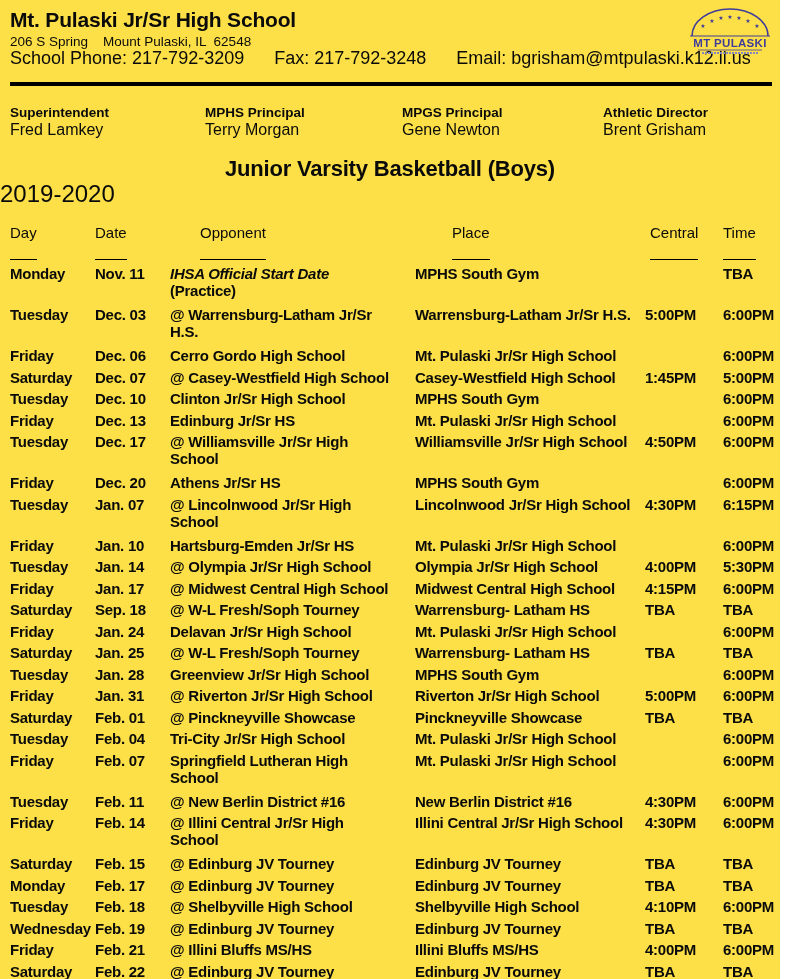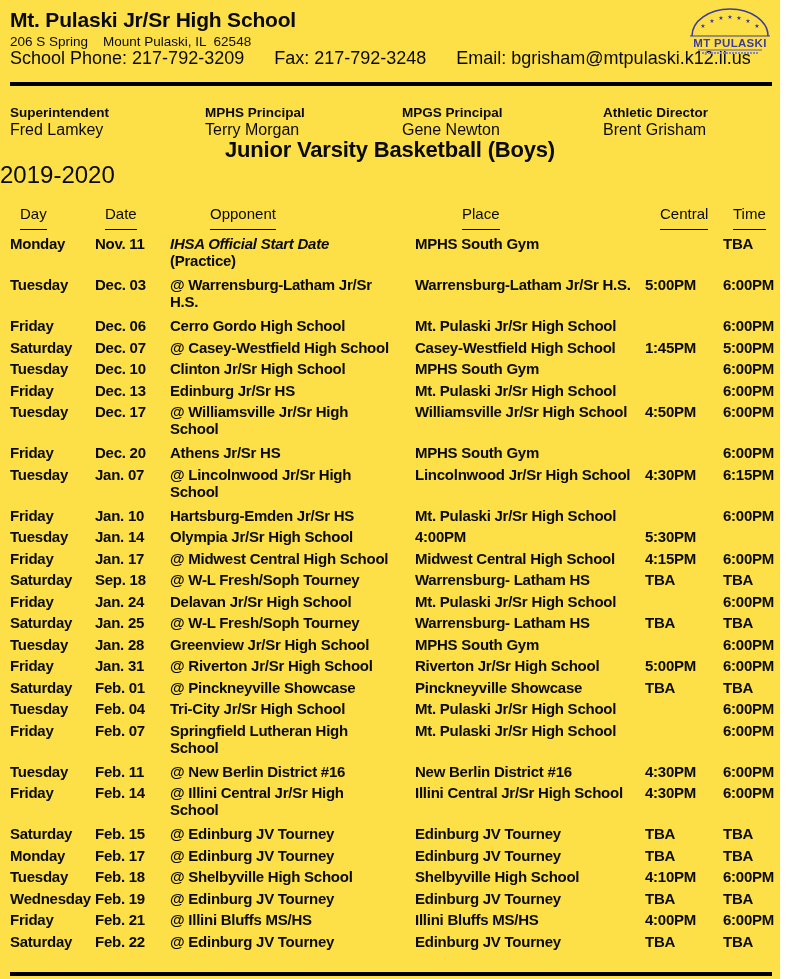--- a/index.html
+++ b/index.html
@@ -18,31 +18,31 @@
   .rule { height:4px; background:#000; margin:0 8px 0 10px; }
   .rule-top { margin-top:16px; }
   .rule-bottom { margin-top:22px; }
 
   
   .officials { display:grid; grid-template-columns:195px 197px 201px 1fr; padding-left:10px; margin-top:19px; }
   .official-title { font-size:13.5px; line-height:15px; font-weight:bold; }
   .official-name { font-size:16px; line-height:15px; margin-top:2px; }
 
   
-  .doc-title { margin-top:0; text-align:center; font-size:22px; line-height:26px; font-weight:bold; letter-spacing:-0.2px; }
+  .doc-title { margin-top:19px; text-align:center; font-size:22px; line-height:26px; font-weight:bold; letter-spacing:-0.2px; }
   .doc-season { text-align:left; font-size:24px; line-height:24px; }
 
   
   .sched { margin:18px 0 0 10px; }
   .srow { display:grid; grid-template-columns:85px 75px 245px 230px 78px 67px; margin-bottom:4.5px; }
   .srow.tall { margin-bottom:7px; }
   .c { font-size:15px; line-height:17px; font-weight:bold; letter-spacing:-0.25px; white-space:pre-line; }
   .hdr .c { font-weight:normal; letter-spacing:0; }
   .hdr { margin-bottom:5px; }
-  .hdr .u { display:inline-block; border-bottom:1.5px solid #000; padding-bottom:7px;margin-left:10px; }
+  .hdr .u { display:inline-block; border-bottom:1.5px solid #000; padding-bottom:18px; }
   .h-opp { padding-left:30px; }
   .h-place { padding-left:37px; }
   .h-depart { padding-left:5px; }
   .ital { font-style:italic; }
   .note { display:block; }
 </style>
 </head>
 <body>
 
 <div class="page">
@@ -181,20 +181,21 @@
           <div class="c c-day">Friday</div>
           <div class="c c-date">Jan. 10</div>
           <div class="c c-opponent">Hartsburg-Emden Jr/Sr HS</div>
           <div class="c c-place">Mt. Pulaski Jr/Sr High School</div>
           <div class="c c-depart"></div>
           <div class="c c-time">6:00PM</div>
         </div>
         <div class="srow">
           <div class="c c-day">Tuesday</div>
           <div class="c c-date">Jan. 14</div>
+          <div class="c c-opponent">@ Olympia Jr/Sr High School</div>
           <div class="c c-place">Olympia Jr/Sr High School</div>
           <div class="c c-depart">4:00PM</div>
           <div class="c c-time">5:30PM</div>
         </div>
         <div class="srow">
           <div class="c c-day">Friday</div>
           <div class="c c-date">Jan. 17</div>
           <div class="c c-opponent">@ Midwest Central High School</div>
           <div class="c c-place">Midwest Central High School</div>
           <div class="c c-depart">4:15PM</div>

